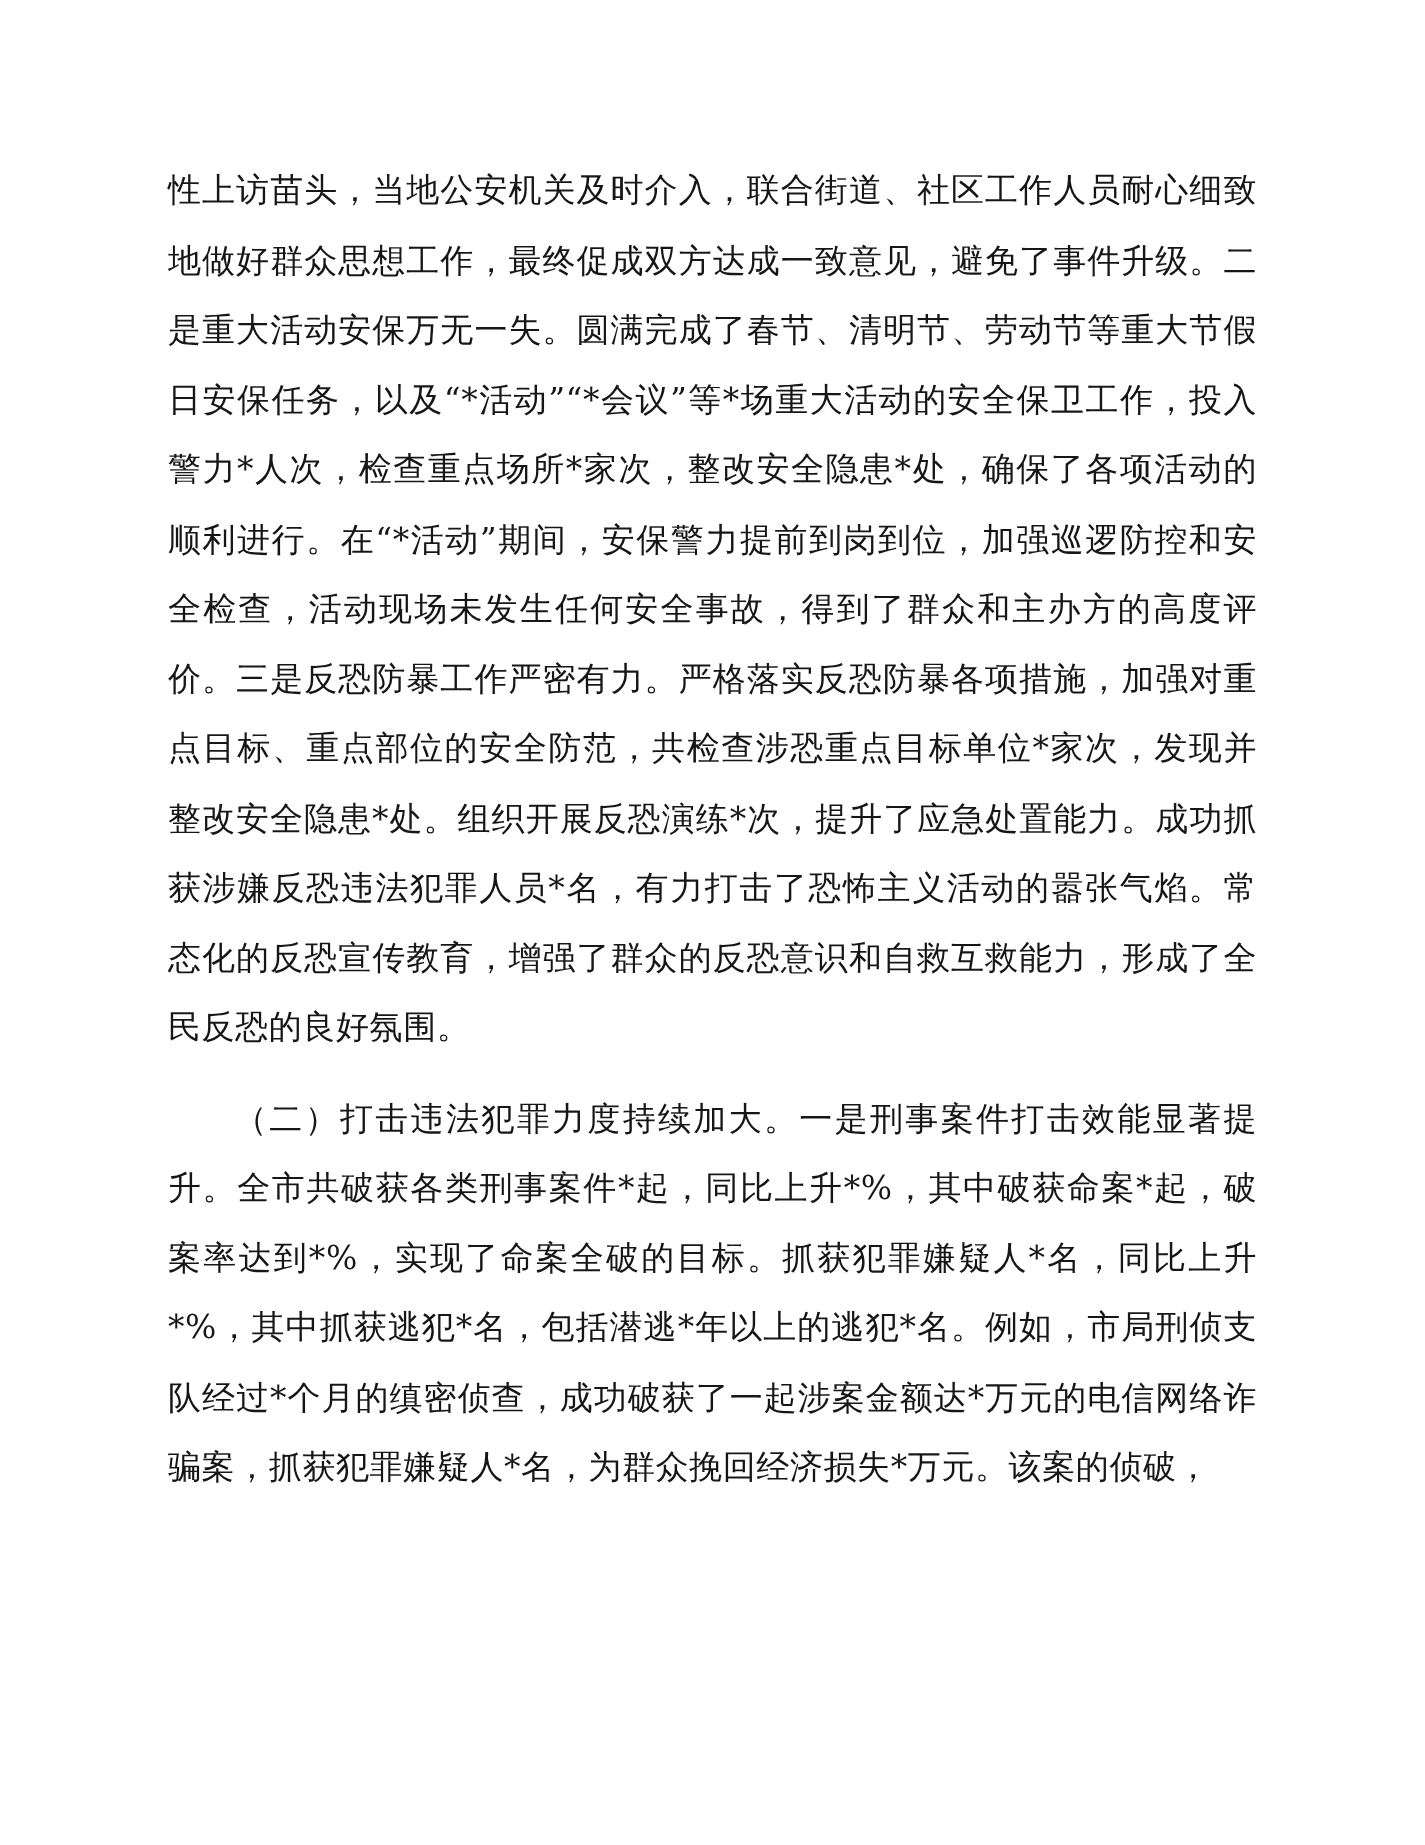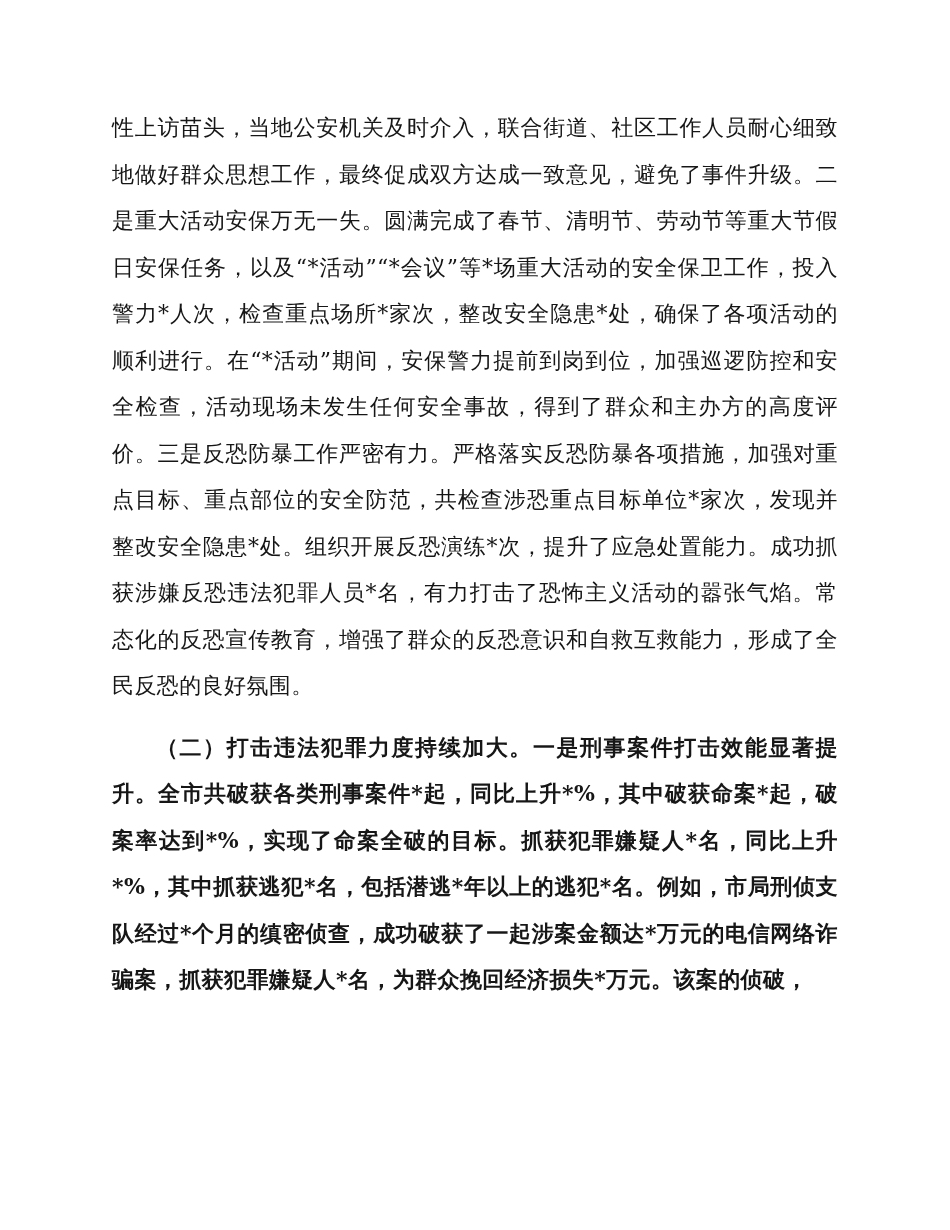--- a/index.html
+++ b/index.html
@@ -31,21 +31,20 @@
   }
   .para {
     margin: 0;
     text-indent: 0;
   }
   .para + .para {
     margin-top: 14px;
   }
   .para-indent {
     text-indent: 2em;
-    font-weight: bold;
   }
 </style>
 </head>
 <body>
 
 <div class="page">
   <div class="doc-body">
     <p class="para">性上访苗头，当地公安机关及时介入，联合街道、社区工作人员耐心细致地做好群众思想工作，最终促成双方达成一致意见，避免了事件升级。二是重大活动安保万无一失。圆满完成了春节、清明节、劳动节等重大节假日安保任务，以及“*活动”“*会议”等*场重大活动的安全保卫工作，投入警力*人次，检查重点场所*家次，整改安全隐患*处，确保了各项活动的顺利进行。在“*活动”期间，安保警力提前到岗到位，加强巡逻防控和安全检查，活动现场未发生任何安全事故，得到了群众和主办方的高度评价。三是反恐防暴工作严密有力。严格落实反恐防暴各项措施，加强对重点目标、重点部位的安全防范，共检查涉恐重点目标单位*家次，发现并整改安全隐患*处。组织开展反恐演练*次，提升了应急处置能力。成功抓获涉嫌反恐违法犯罪人员*名，有力打击了恐怖主义活动的嚣张气焰。常态化的反恐宣传教育，增强了群众的反恐意识和自救互救能力，形成了全民反恐的良好氛围。</p>
     <p class="para para-indent">（二）打击违法犯罪力度持续加大。一是刑事案件打击效能显著提升。全市共破获各类刑事案件*起，同比上升*%，其中破获命案*起，破案率达到*%，实现了命案全破的目标。抓获犯罪嫌疑人*名，同比上升*%，其中抓获逃犯*名，包括潜逃*年以上的逃犯*名。例如，市局刑侦支队经过*个月的缜密侦查，成功破获了一起涉案金额达*万元的电信网络诈骗案，抓获犯罪嫌疑人*名，为群众挽回经济损失*万元。该案的侦破，</p>
   </div>

